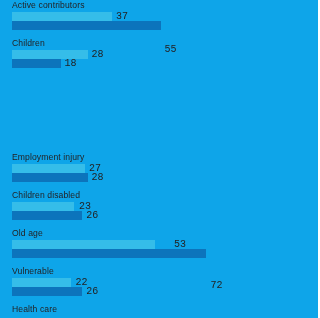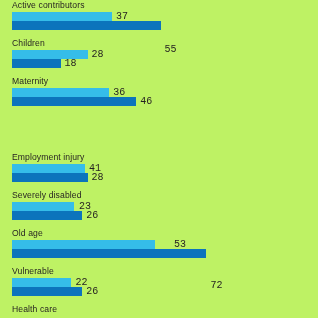--- a/index.html
+++ b/index.html
@@ -13,21 +13,21 @@
     overflow: hidden;
     font-family: "Liberation Sans", sans-serif;
     color: #231f20;
     -webkit-font-smoothing: antialiased;
   }
 
   #chart {
     position: relative;
     width: 318px;
     height: 318px;
-    background: #bef264;
+    background: #0ea5e9;
     overflow: hidden;
   }
 
   .group {
     position: absolute;
     left: 0;
     width: 318px;
     height: 38px;
   }
 
@@ -88,44 +88,33 @@
       <div class="group-label">Children</div>
       <div class="bar-row light">
         <div class="bar light" style="width: 75.6px; background: rgb(53, 189, 233);"></div>
         <span class="bar-value" style="left: 79.6px;">28</span>
       </div>
       <div class="bar-row dark">
         <div class="bar dark" style="width: 48.6px; background: rgb(12, 116, 188);"></div>
         <span class="bar-value" style="left: 52.6px;">18</span>
       </div>
     </div>
-    <div class="group" style="top: 76px;">
-      <div class="group-label">Maternity</div>
-      <div class="bar-row light">
-        <div class="bar light" style="width: 97.2px; background: rgb(53, 189, 233);"></div>
-        <span class="bar-value" style="left: 101.2px;">36</span>
-      </div>
-      <div class="bar-row dark">
-        <div class="bar dark" style="width: 124.2px; background: rgb(12, 116, 188);"></div>
-        <span class="bar-value" style="left: 128.2px;">46</span>
-      </div>
-    </div>
     <div class="group" style="top: 152px; padding-left: 12px;">
       <div class="group-label">Employment injury</div>
       <div class="bar-row light">
         <div class="bar light" style="width: 72.9px; background: rgb(53, 189, 233);"></div>
-        <span class="bar-value" style="left: 76.9px;">41</span>
+        <span class="bar-value" style="left: 76.9px;">27</span>
       </div>
       <div class="bar-row dark">
         <div class="bar dark" style="width: 75.6px; background: rgb(12, 116, 188);"></div>
         <span class="bar-value" style="left: 79.6px;">28</span>
       </div>
     </div>
     <div class="group" style="top: 190px;">
-      <div class="group-label">Severely disabled</div>
+      <div class="group-label">Children disabled</div>
       <div class="bar-row light">
         <div class="bar light" style="width: 62.1px; background: rgb(53, 189, 233);"></div>
         <span class="bar-value" style="left: 67px;">23</span>
       </div>
       <div class="bar-row dark">
         <div class="bar dark" style="width: 70.2px; background: rgb(12, 116, 188);"></div>
         <span class="bar-value" style="left: 74.2px;">26</span>
       </div>
     </div>
     <div class="group" style="top: 228px;">

